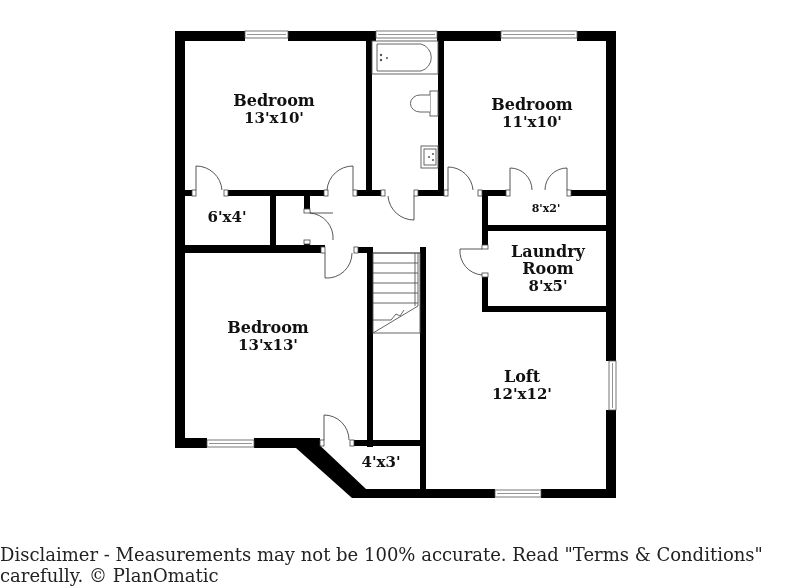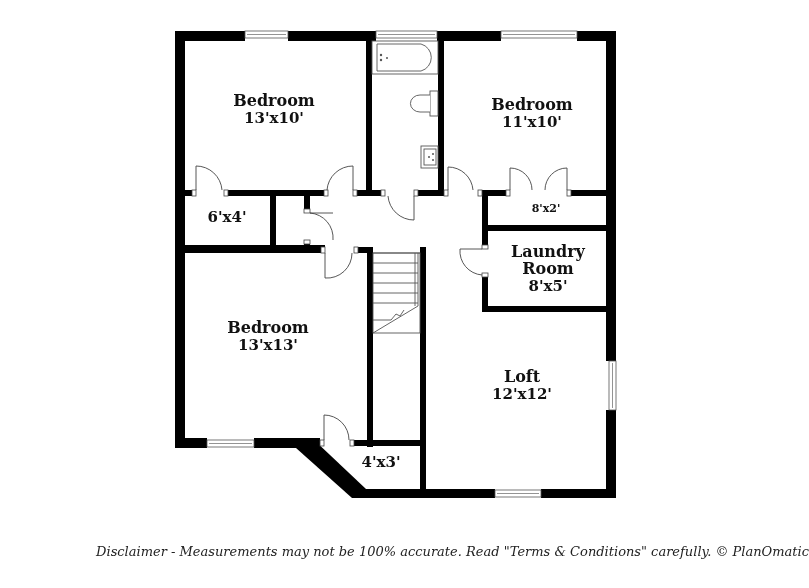--- a/index.html
+++ b/index.html
@@ -9,22 +9,22 @@
     .win rect { fill: #ffffff; stroke: #555555; stroke-width: 0.8; }
     .win line { stroke: #777777; stroke-width: 0.8; }
     .door-arc { fill: none; stroke: #444444; stroke-width: 0.9; }
     .door-leaf { stroke: #444444; stroke-width: 0.9; }
     .jamb { fill: #ffffff; stroke: #444444; stroke-width: 0.8; }
     .fixture { fill: #ffffff; stroke: #555555; stroke-width: 0.9; }
     .stair { stroke: #555555; stroke-width: 0.9; fill: none; }
     .room-name { font-family: "DejaVu Serif", "Liberation Serif", serif; font-weight: bold; font-size: 16px; fill: #111111; text-anchor: middle; }
     .room-dim { font-family: "DejaVu Serif", "Liberation Serif", serif; font-weight: bold; font-size: 15px; fill: #111111; text-anchor: middle; }
     .room-dim-small { font-family: "DejaVu Serif", "Liberation Serif", serif; font-weight: bold; font-size: 11px; fill: #111111; text-anchor: middle; }
-    .disclaimer { position: absolute; left: 0; width: 809px; top: 544px; text-align: right;
-      font-family: "DejaVu Serif", "Liberation Serif", serif; font-size: 13px; color: #222222; font-style: italic; }
+    .disclaimer { position: absolute; left: 0; width: 809px; top: 544px; text-align: left;
+      font-family: "DejaVu Serif", "Liberation Serif", serif; font-size: 18px; color: #222222; }
   </style>
 </head>
 <body>
 
 <svg id="plan" viewBox="0 0 809 588" xmlns="http://www.w3.org/2000/svg">
 
   <g>
 
     <rect class="wall" x="175" y="31" width="70" height="10"></rect>
     <rect class="wall" x="288" y="31" width="88" height="10"></rect>

